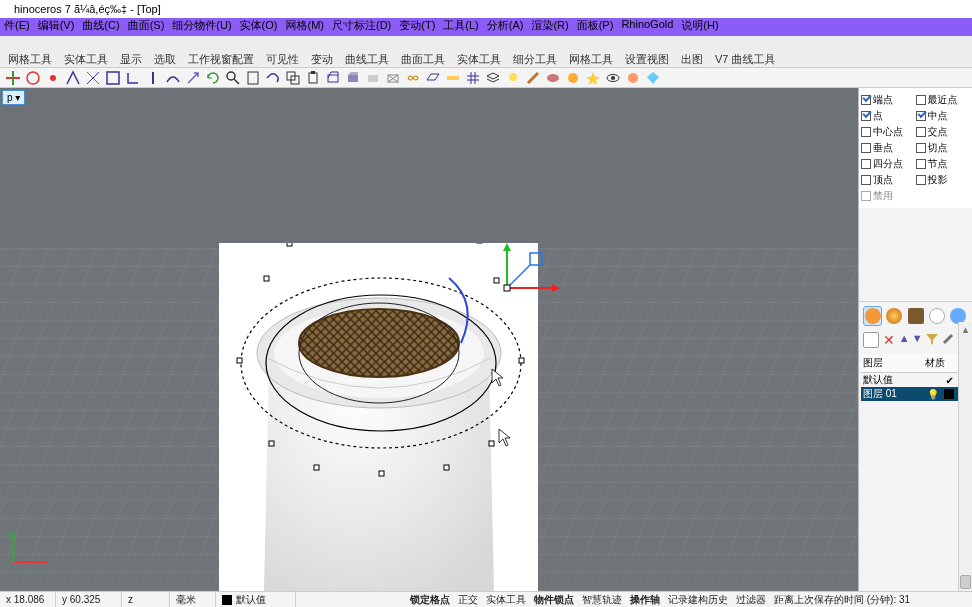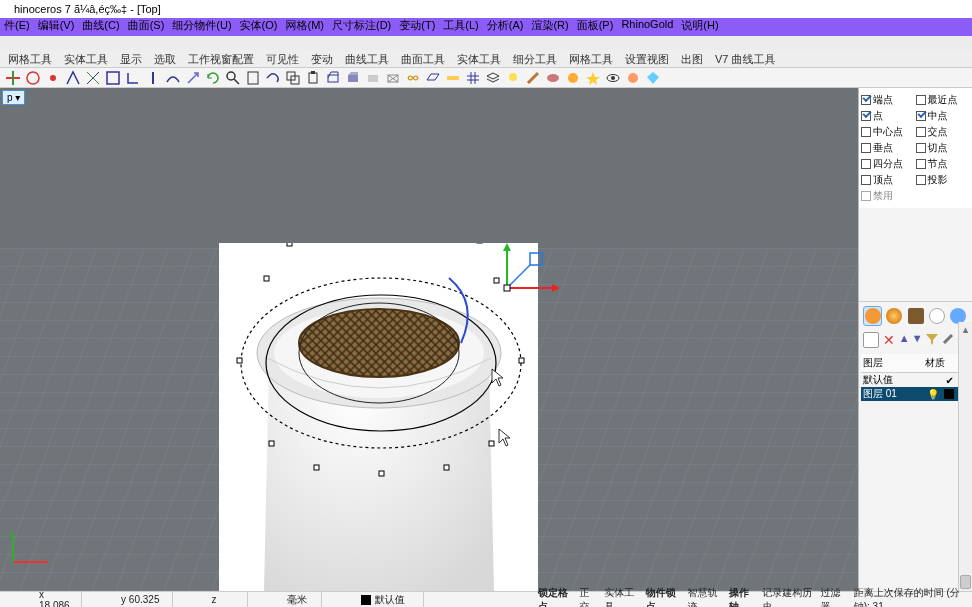--- a/index.html
+++ b/index.html
@@ -32,21 +32,21 @@
 .rpanel .tabs { display: flex; gap: 2px; }
 .rpanel .tbtn2 { width: 20px; height: 20px; border-radius: 3px; display: flex; align-items: center; justify-content: center; }
 .rpanel .tbtn2.active { background: #cfe4ff; border: 1px solid #6aa8e0; }
 .layerhdr { font-size: 10px; display: flex; border-bottom: 1px solid #ccc; margin-top: 4px; background: #fafafa; }
 .layerhdr span { padding: 2px; }
 .layerrow { font-size: 10px; height: 14px; display: flex; align-items: center; padding: 0 2px; gap: 4px; }
 .layerrow.sel { background: #0c4a6e; color: #fff; }
 .sw { width: 10px; height: 10px; display: inline-block; }
 
 .statusbar { position: absolute; bottom: 0; left: 0; right: 0; height: 16px; background: #f4f4f4; border-top: 1px solid #ccc; display: flex; align-items: center; font-size: 10px; color: #222; }
-.statusbar .seg { padding: 8px 6px; border-right: 1px solid #ccc; height: 100%; display: flex; align-items: center; margin-left: 33px; }
+.statusbar .seg { padding: 8px 6px; border-right: 1px solid #ccc; height: 100%; display: flex; align-items: center; }
 .statusbar .segb { padding: 12px 4px; height: 100%; display: flex; align-items: center; }
 .statusbar .bold { font-weight: bold; }
 
 .cplane { position: absolute; left: 8px; bottom: 24px; }
 
 .subject { position: absolute; left: 219px; top: 155px; width: 319px; height: 348px; background: #fff; }
 .gumball { position: absolute; left: 497px; top: 155px; }
 
 .rtoolbar { display:flex; gap:2px; padding:2px; }
 .ricon { width:16px; height:16px; border-radius:2px; }

